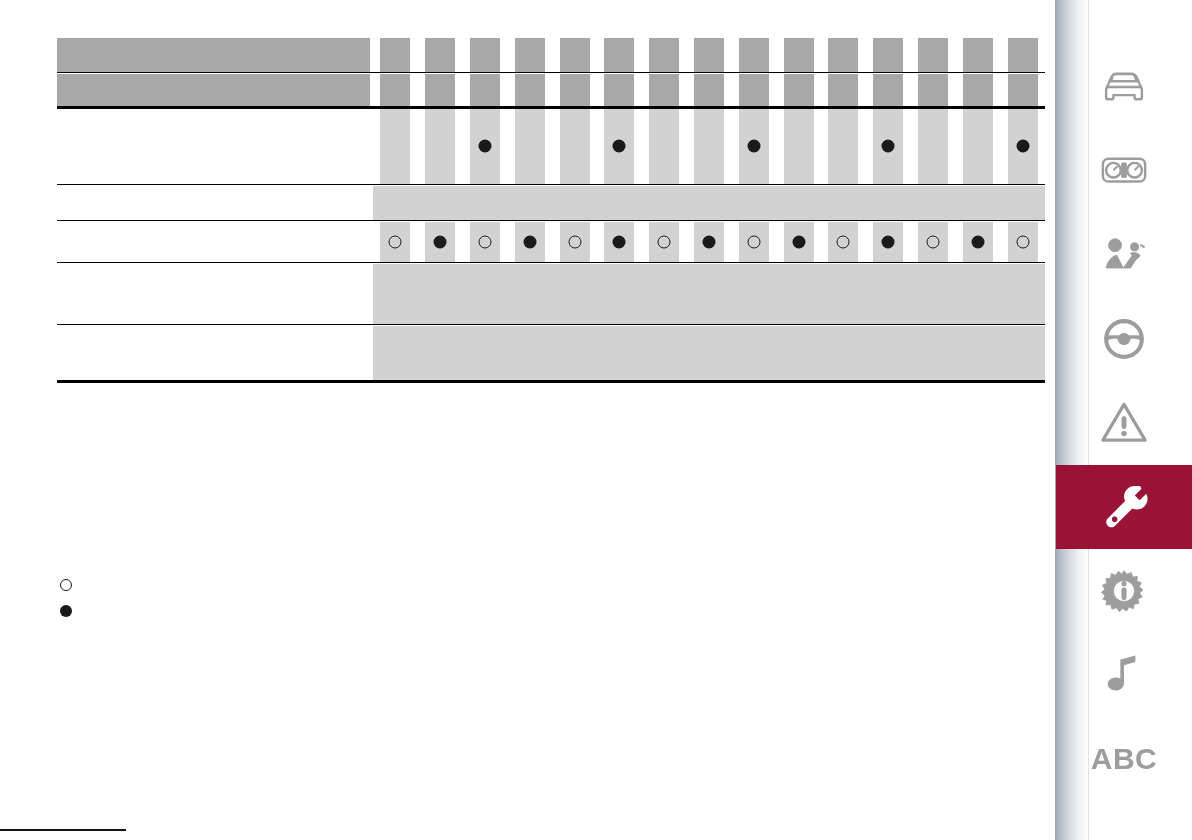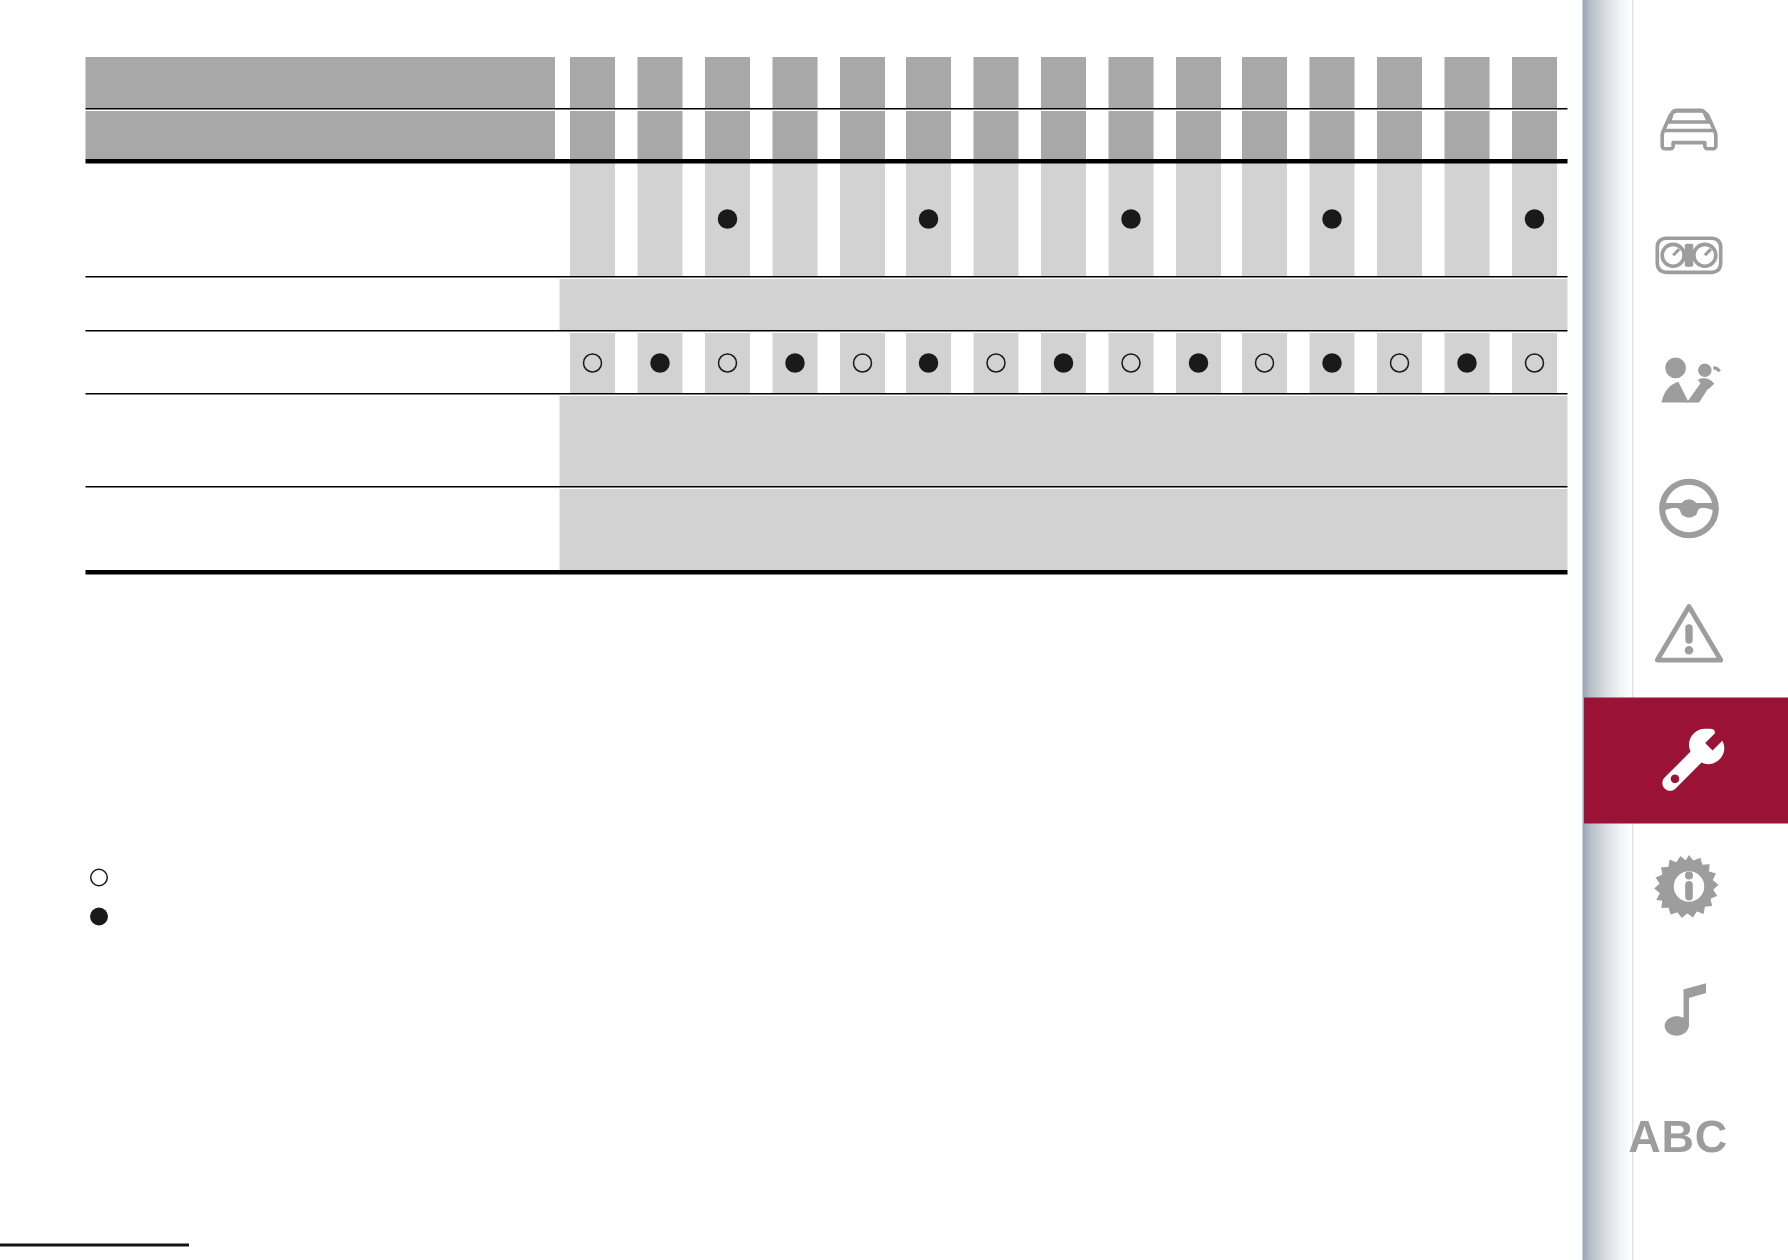--- a/index.html
+++ b/index.html
@@ -113,21 +113,21 @@
   }
   .side-item{
     position:absolute;
     left:1px;
     width:136px;height:84px;
     display:flex;align-items:center;justify-content:center;
   }
   .side-item .ico{
     position:relative;
     width:56px;height:56px;
-    display:flex;align-items:center;justify-content:flex-end;
+    display:flex;align-items:center;justify-content:center;
   }
   .side-item.active{background:#9a1236;}
   .side-item.active .ico svg{fill:#ffffff;stroke:#ffffff;}
   .side-item .ico svg{fill:#9d9d9d;stroke:#9d9d9d;}
   .abc-text{
     font-size:30px;font-weight:bold;color:#9d9d9d;
     letter-spacing:0.5px;font-family:"Liberation Sans", sans-serif;
   }
 </style>
 </head>

